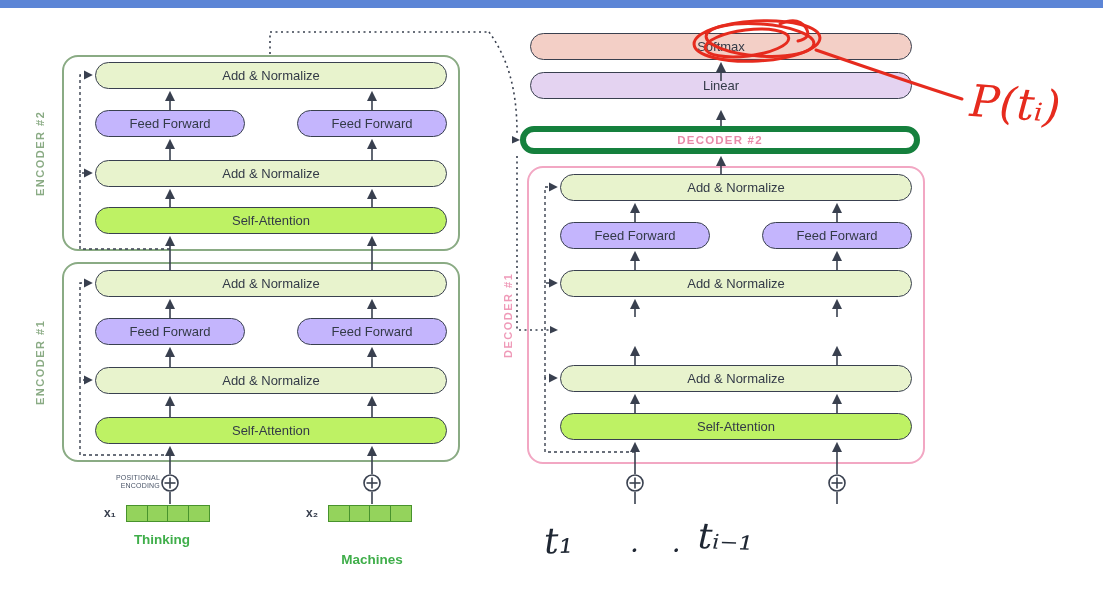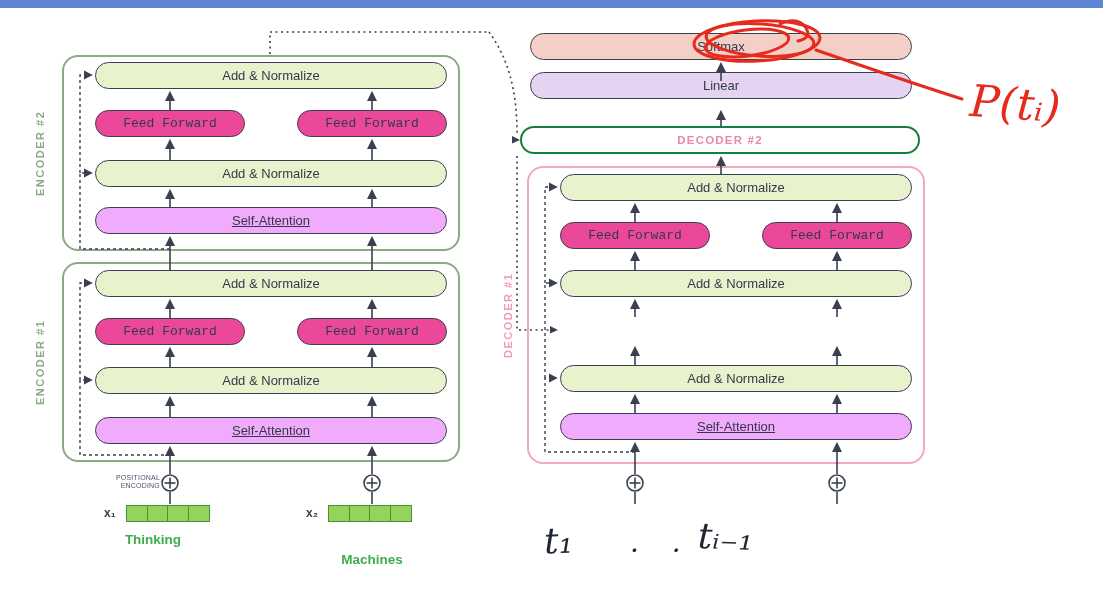--- a/index.html
+++ b/index.html
@@ -3,33 +3,33 @@
 <meta charset="utf-8">
 <style>
   html,body{margin:0;padding:0;background:#ffffff;}
   .canvas{position:relative;width:1103px;height:615px;background:#ffffff;overflow:hidden;
           font-family:"Liberation Sans",sans-serif;}
   .topbar{position:absolute;left:0;top:0;width:1103px;height:8px;background:#5c85d6;}
   .pill{position:absolute;height:27px;border:1.6px solid #39404f;border-radius:15px;
         display:flex;align-items:center;justify-content:center;
         font-size:13px;color:#333a47;box-sizing:border-box;z-index:2;}
   .fill-green{background:#e8f3cd;}
-  .fill-blue{background:#ec4899;font-family:Liberation Mono, monospace;}
-  .fill-peach{background:#f0abfc;text-decoration:underline;}
+  .fill-blue{background:#c4b5fd;}
+  .fill-peach{background:#bef264;}
   .fill-salmon{background:#f3cfc6;}
   .fill-purple{background:#e4d3f1;}
   .stackbox{position:absolute;border:2px solid;border-radius:16px;box-sizing:border-box;z-index:1;}
   .enc-box{border-color:#8aab84;}
   .dec-box{border-color:#f2a7c3;}
   .vlabel{position:absolute;writing-mode:vertical-rl;transform:rotate(180deg);
           font-size:11px;font-weight:bold;letter-spacing:1.5px;text-align:center;
           width:16px;z-index:2;}
   .enc-label{color:#8aab84;}
   .dec-label{color:#ef9ab8;}
-  .dec2-pill{position:absolute;height:28px;border:2px solid #15803d;border-radius:15px;
+  .dec2-pill{position:absolute;height:28px;border:6px solid #15803d;border-radius:15px;
              background:#ffffff;display:flex;align-items:center;justify-content:center;
              font-size:11.5px;font-weight:bold;letter-spacing:1.2px;color:#e88aa9;
              box-sizing:border-box;z-index:2;}
   .pos-enc{position:absolute;left:88px;top:474px;width:72px;text-align:right;
            font-size:7px;line-height:8px;letter-spacing:0.2px;color:#4a5568;z-index:2;}
   .xlabel{position:absolute;font-size:12px;font-weight:bold;color:#39404f;z-index:2;}
   .embed-row{position:absolute;display:flex;z-index:2;}
   .embed-cell{width:22px;height:17px;background:#94d35c;border:1.5px solid #48932d;
               box-sizing:border-box;margin-left:-1.5px;}
   .embed-cell:first-child{margin-left:0;}
@@ -76,21 +76,21 @@
     <div class="embed-cell"></div>
     <div class="embed-cell"></div>
   </div>
   <div class="xlabel" style="left:306px;top:506px;">x₂</div>
   <div class="embed-row" style="left:328px;top:505px;">
     <div class="embed-cell"></div>
     <div class="embed-cell"></div>
     <div class="embed-cell"></div>
     <div class="embed-cell"></div>
   </div>
-  <div class="word" style="left:103px;top:532px;text-align:center;">Thinking</div>
+  <div class="word" style="left:112px;top:532px;text-align:center;">Thinking</div>
   <div class="word" style="left:322px;top:532px;margin-top:20px;">Machines</div>
 
   <div class="pill fill-salmon" style="left:530px;top:33px;width:382px;">Softmax</div>
   <div class="pill fill-purple" style="left:530px;top:72px;width:382px;">Linear</div>
   <div class="dec2-pill" style="left:520px;top:126px;width:400px;">DECODER #2</div>
 
   <div class="stackbox dec-box" style="left:527px;top:166px;width:398px;height:298px;"></div>
   <div class="vlabel dec-label" style="left:502px;top:170px;height:290px;">DECODER #1</div>
 
   <div class="pill fill-green" style="left:560px;top:174px;width:352px;">Add &amp; Normalize</div>

